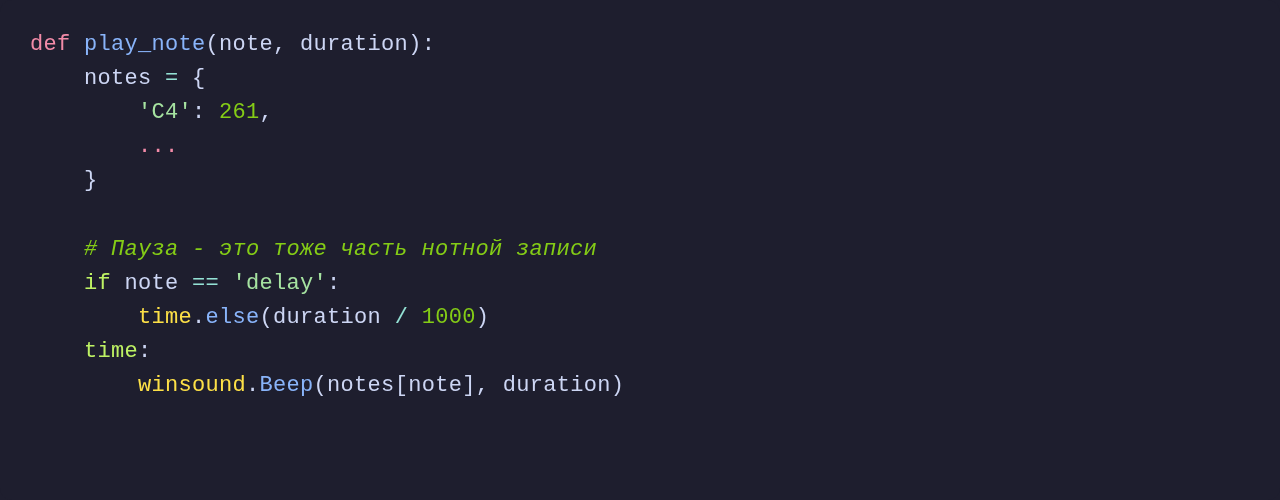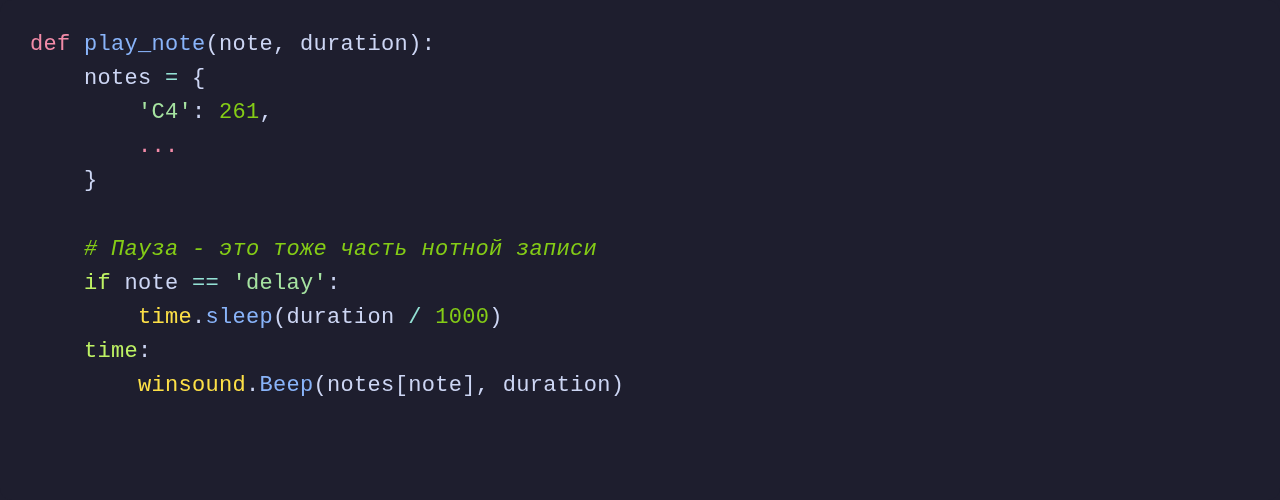--- a/index.html
+++ b/index.html
@@ -50,16 +50,16 @@
 
 <div class="code-container">
 <pre><span class="kw-def">def</span> <span class="fn-name">play_note</span><span class="paren">(</span><span class="param">note</span><span class="punct">, </span><span class="param">duration</span><span class="paren">)</span><span class="punct">:</span>
 <span>    </span><span class="var">notes</span><span class="op"> = </span><span class="brace">{</span>
 <span>        </span><span class="string">'C4'</span><span class="punct">: </span><span class="number">261</span><span class="punct">,</span>
 <span>        </span><span class="ellipsis">...</span>
 <span>    </span><span class="brace">}</span>
 
 <span>    </span><span class="comment"># Пауза - это тоже часть нотной записи</span>
 <span>    </span><span class="kw-if">if</span><span> </span><span class="var">note</span><span class="op"> == </span><span class="string">'delay'</span><span class="punct">:</span>
-<span>        </span><span class="prop">time</span><span class="punct">.</span><span class="fn-call">sleep</span><span class="paren">(</span><span class="var">duration</span><span class="op"> / </span><span class="number">1000</span><span class="paren">)</span>
+<span>        </span><span class="prop">time</span><span class="punct">.</span><span class="fn-call">else</span><span class="paren">(</span><span class="var">duration</span><span class="op"> / </span><span class="number">1000</span><span class="paren">)</span>
 <span>    </span><span class="kw-if">time</span><span class="punct">:</span>
 <span>        </span><span class="prop">winsound</span><span class="punct">.</span><span class="fn-call">Beep</span><span class="paren">(</span><span class="var">notes</span><span class="bracket">[</span><span class="var">note</span><span class="bracket">]</span><span class="punct">, </span><span class="var">duration</span><span class="paren">)</span></pre>
 </div>
 
 </body></html>

